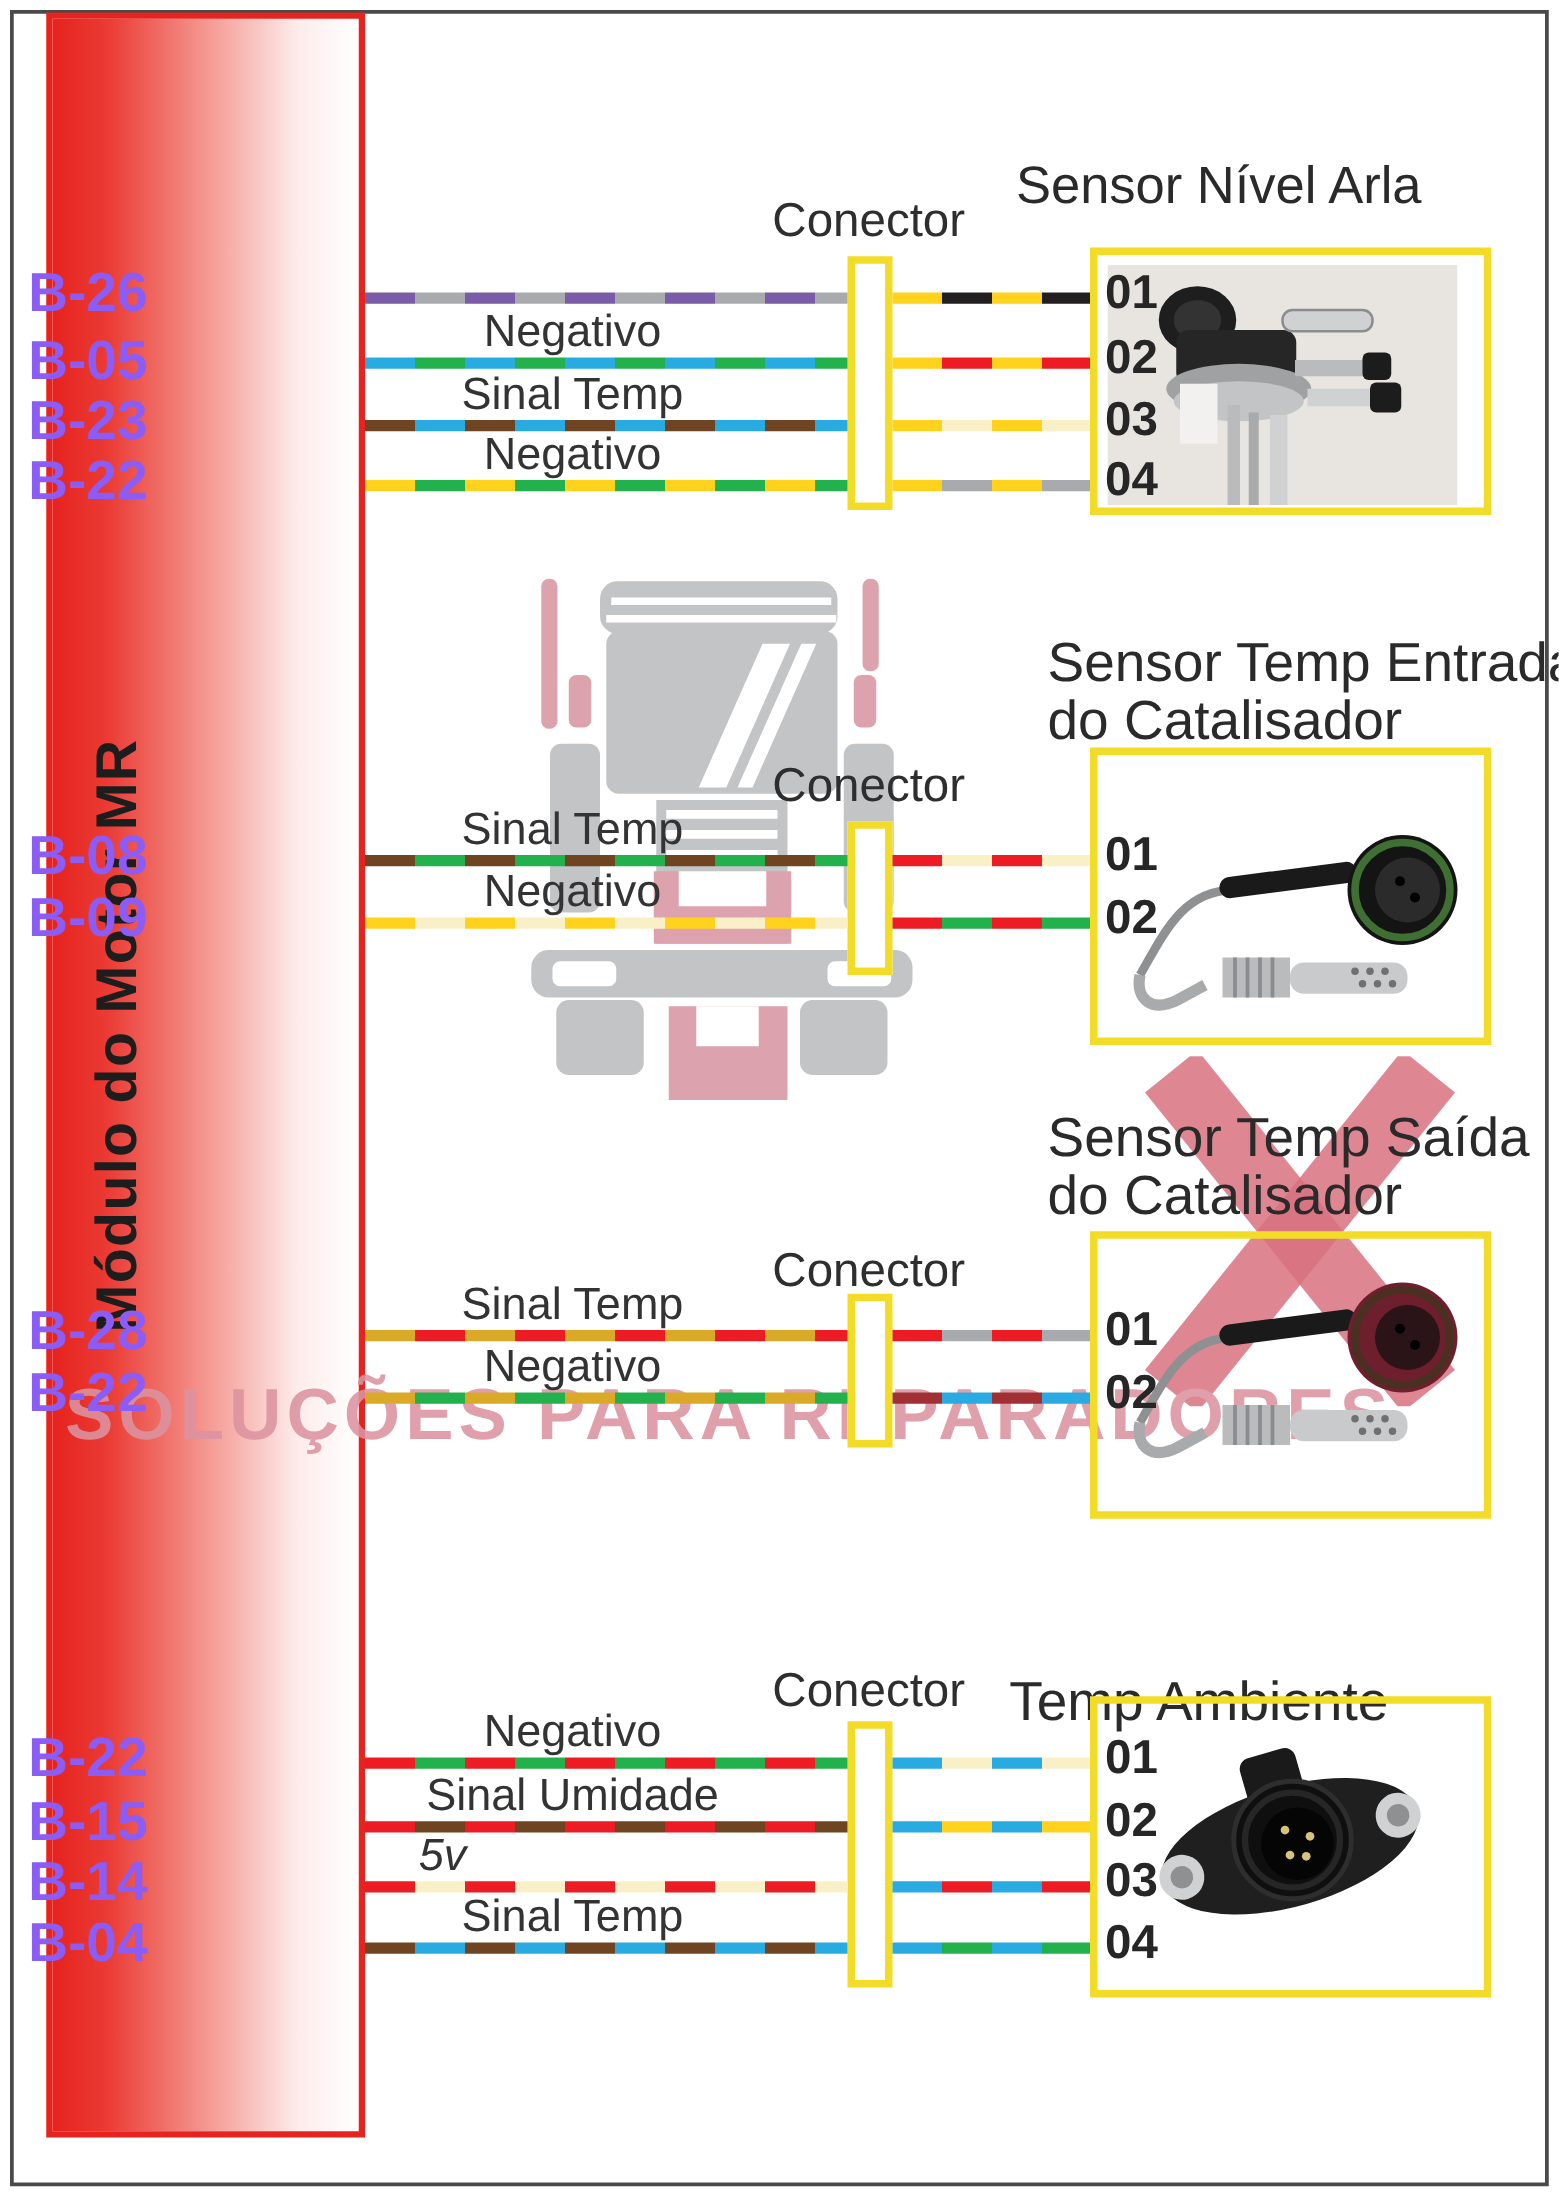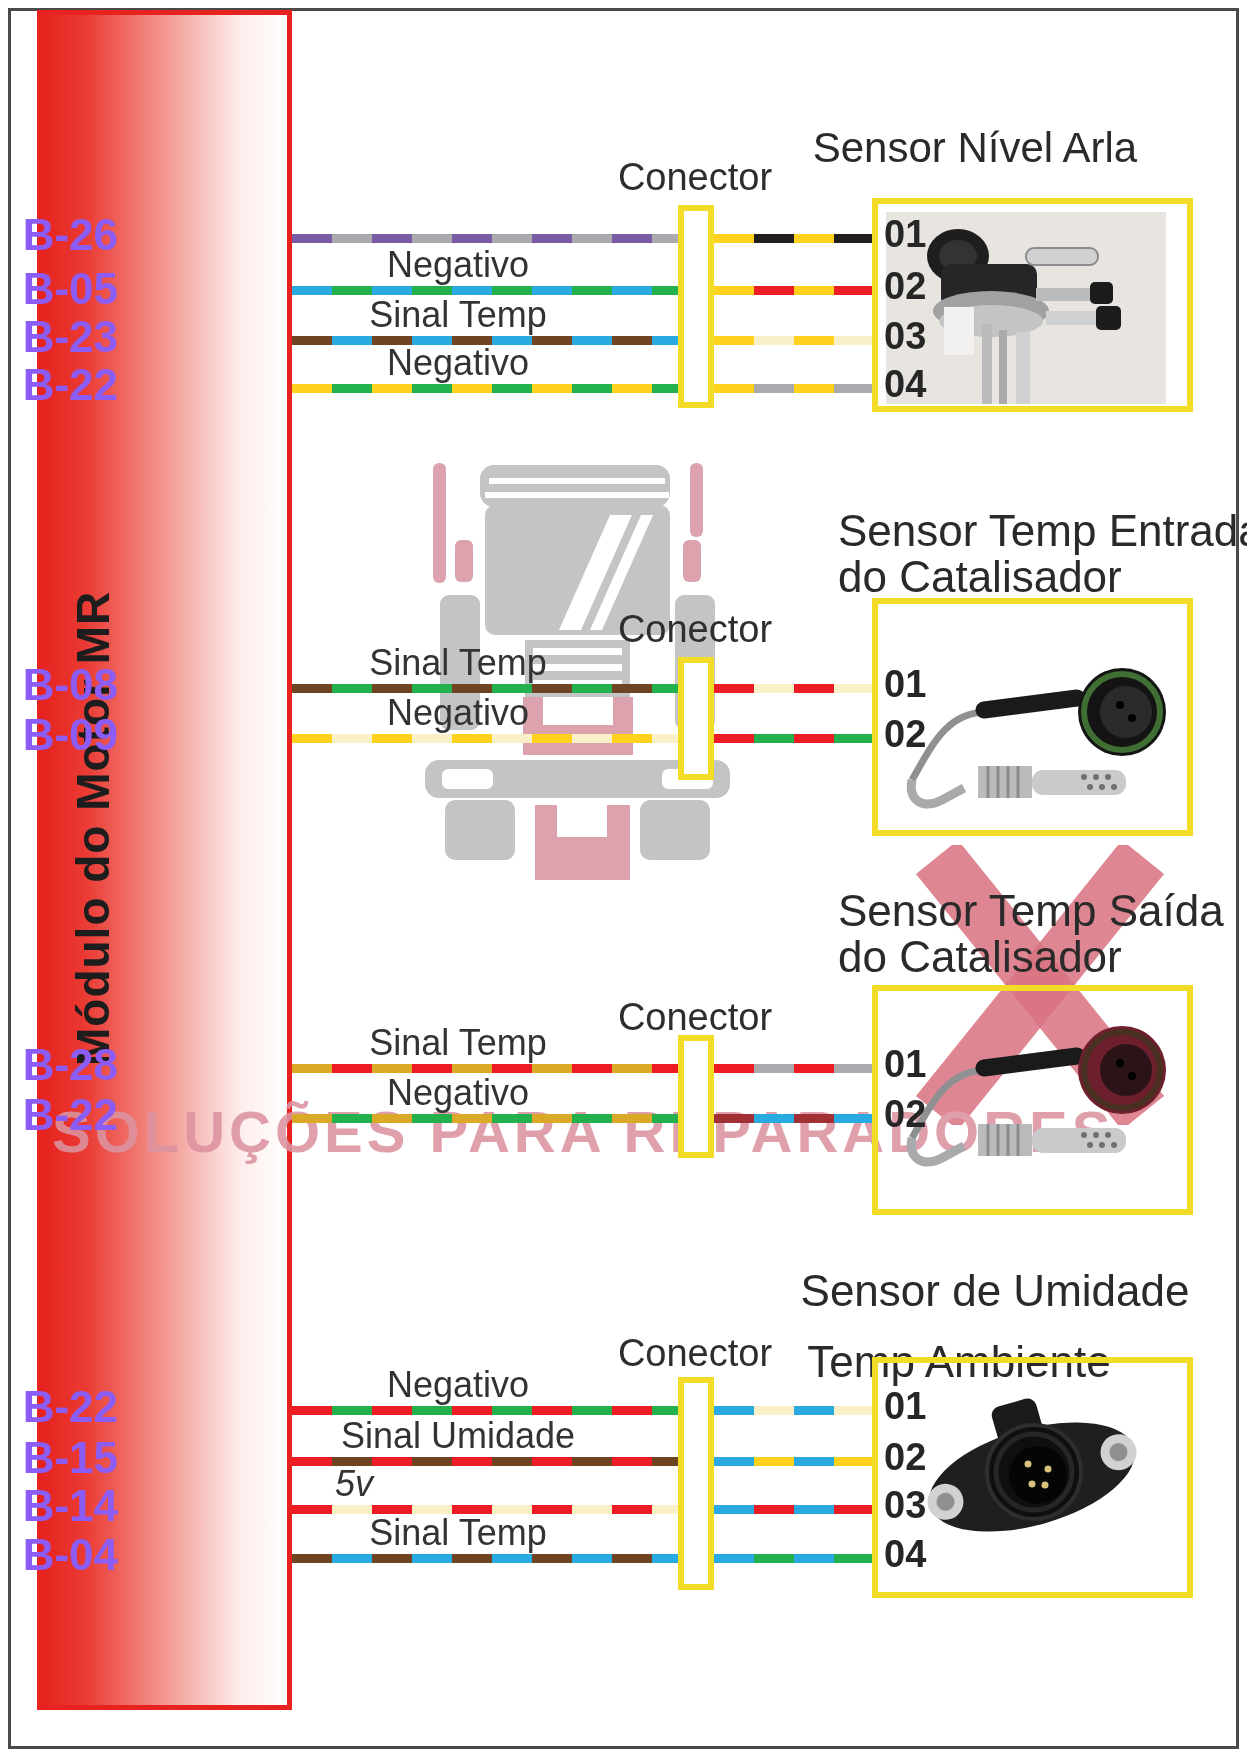--- a/index.html
+++ b/index.html
@@ -202,21 +202,20 @@
         <div class="abs b-label" style="right: 957px; top: 1090px;">B-22</div>
         <div class="abs sig-label" style="left: 300px; top: 1072px; width: 316px; text-align: center;">Negativo</div>
         <div class="abs wire" style="left: 292px; top: 1114px; width: 386px; background: repeating-linear-gradient(90deg, rgb(217, 169, 39) 0px, rgb(217, 169, 39) 40px, rgb(34, 177, 76) 40px, rgb(34, 177, 76) 80px);"></div>
         <div class="abs wire" style="left: 714px; top: 1114px; width: 158px; background: repeating-linear-gradient(90deg, rgb(160, 48, 51) 0px, rgb(160, 48, 51) 40px, rgb(41, 171, 226) 40px, rgb(41, 171, 226) 80px);"></div>
         <div class="abs pin-label" style="left: 884px; top: 1093px;">02</div>
       </div>
 
     <div class="section" id="sec3">
       <div class="abs conn-label" style="left:595px;top:1332px;">Conector</div>
       <div class="abs conn-rect" style="left:678px;top:1377px;width:36px;height:213px;"></div>
-      <div class="abs title title-c" style="left:790px;top:1266px;width:410px;">Sensor de Umidade</div>
       <div class="abs title title-c" style="left:754px;top:1312px;width:410px;margin-top:25px;">Temp Ambiente</div>
       <div class="abs sensor-box" style="left:872px;top:1357px;width:321px;height:241px;"></div>
       <svg class="abs" style="left:882px;top:1372px;" width="300" height="210" viewBox="0 0 300 210">
         <g transform="rotate(-16 150 105)">
           <rect x="128" y="28" width="46" height="46" rx="9" fill="#1a1a1a"></rect>
           <ellipse cx="150" cy="105" rx="106" ry="48" fill="#1f1f1f"></ellipse>
           <circle cx="60" cy="105" r="18" fill="#cfd1d3"></circle>
           <circle cx="60" cy="105" r="9" fill="#8e9092"></circle>
           <circle cx="240" cy="105" r="18" fill="#cfd1d3"></circle>
           <circle cx="240" cy="105" r="9" fill="#8e9092"></circle>

